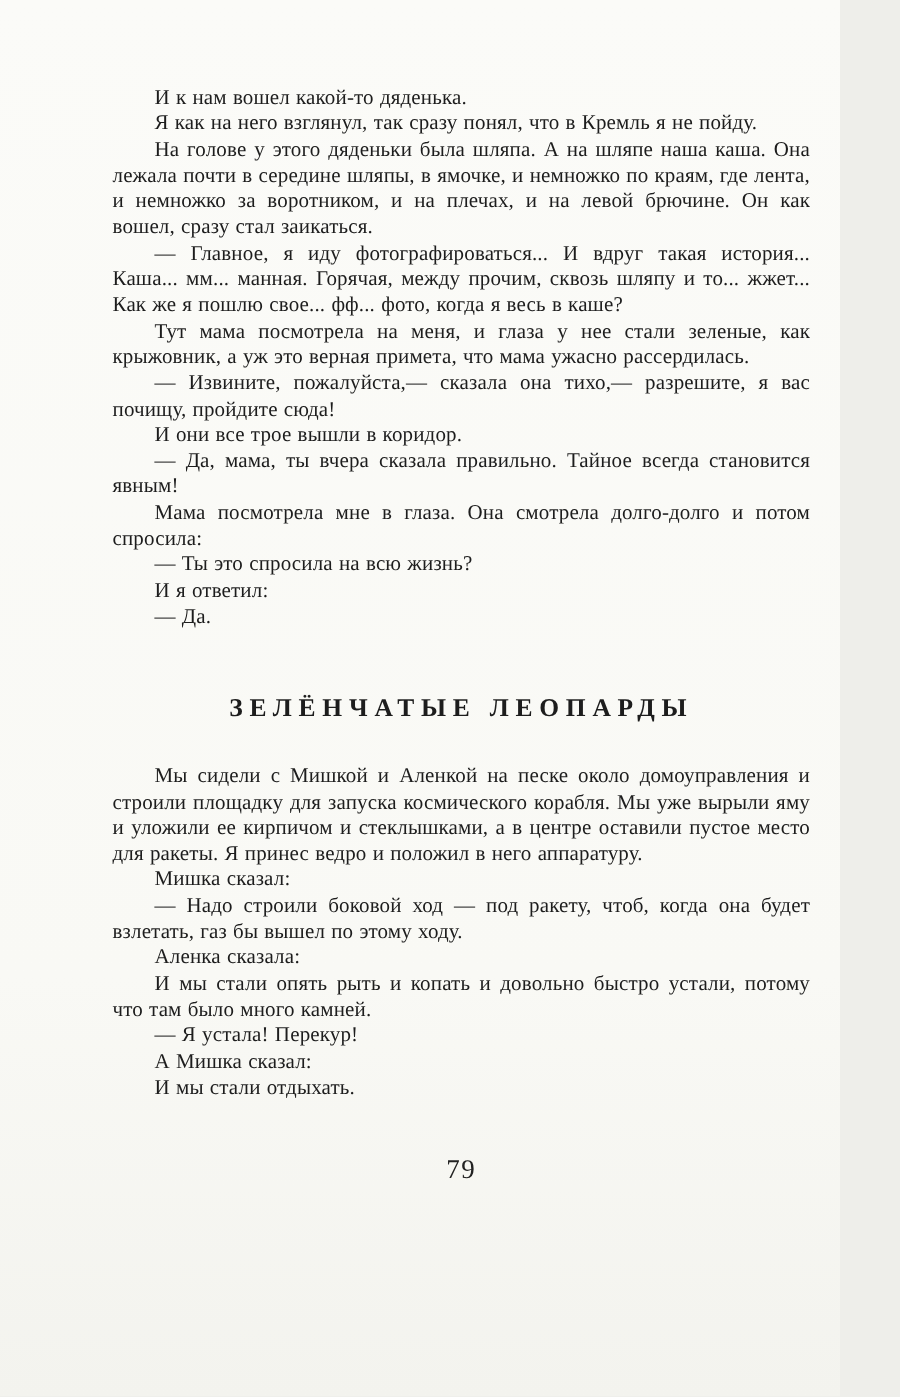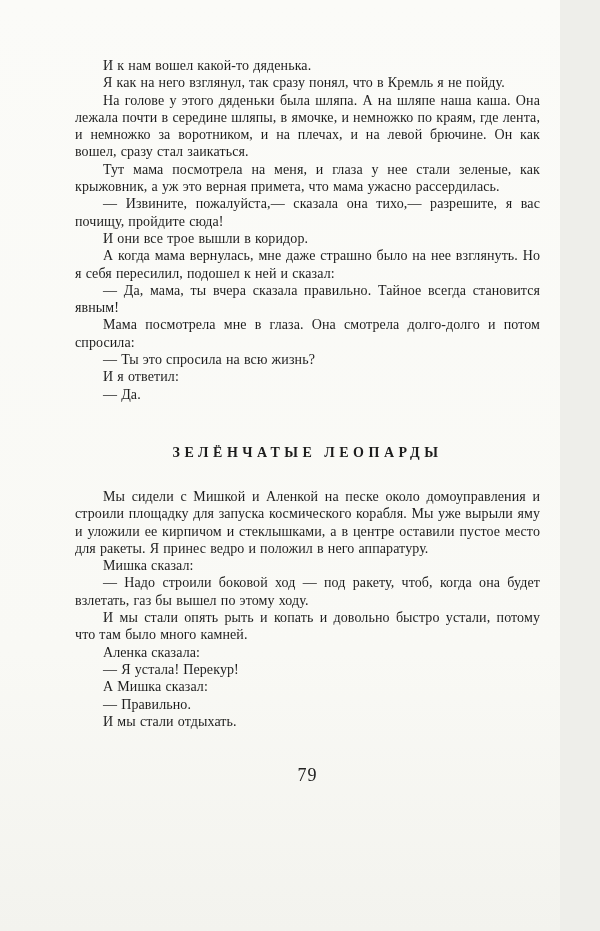--- a/index.html
+++ b/index.html
@@ -30,21 +30,21 @@
     font-size: 14px;
     line-height: 17.3px;
     text-align: justify;
     text-indent: 28px;
     letter-spacing: 0.1px;
     word-spacing: 0.5px;
     hyphens: auto;
     -webkit-hyphens: auto;
   }
   .story-heading {
-    font-size: 14px;
+    font-size: 17px;
     font-weight: bold;
     text-align: center;
     letter-spacing: 4.5px;
     margin: 42px 0 27px 0;
     text-indent: 0;
     white-space: nowrap;
   }
   .page-number {
     width: 465px;
     text-align: center;
@@ -56,38 +56,37 @@
 </style>
 </head>
 <body>
 
 <div class="book-page">
   <div class="text-block">
 
     <p class="para">И к нам вошел какой-то дяденька.</p>
     <p class="para">Я как на него взглянул, так сразу понял, что в Кремль я не пойду.</p>
     <p class="para">На голове у этого дяденьки была шляпа. А на шляпе наша каша. Она лежала почти в середине шляпы, в ямочке, и немножко по краям, где лента, и немножко за воротником, и на плечах, и на левой брючине. Он как вошел, сразу стал заикаться.</p>
+    <p class="para">— Главное, я иду фотографироваться... И вдруг такая история... Каша... мм... манная. Горячая, между прочим, сквозь шляпу и то... жжет... Как же я пошлю свое... фф... фото, когда я весь в каше?</p>
     <p class="para">Тут мама посмотрела на меня, и глаза у нее стали зеленые, как крыжовник, а уж это верная примета, что мама ужасно рассердилась.</p>
     <p class="para">— Извините, пожалуйста,— сказала она тихо,— разрешите, я вас почищу, пройдите сюда!</p>
     <p class="para">И они все трое вышли в коридор.</p>
-    <p class="para">А когда мама вернулась, мне даже страшно было на нее взглянуть. Но я себя пересилил, подошел к ней и сказал:</p>
     <p class="para">— Да, мама, ты вчера сказала правильно. Тайное всегда становится явным!</p>
     <p class="para">Мама посмотрела мне в глаза. Она смотрела долго-долго и потом спросила:</p>
     <p class="para">— Ты это спросила на всю жизнь?</p>
     <p class="para">И я ответил:</p>
     <p class="para">— Да.</p>
 
     <h2 class="story-heading">ЗЕЛЁНЧАТЫЕ ЛЕОПАРДЫ</h2>
 
     <p class="para">Мы сидели с Мишкой и Аленкой на песке около домоуправления и строили площадку для запуска космического корабля. Мы уже вырыли яму и уложили ее кирпичом и стеклышками, а в центре оставили пустое место для ракеты. Я принес ведро и положил в него аппаратуру.</p>
     <p class="para">Мишка сказал:</p>
     <p class="para">— Надо строили боковой ход — под ракету, чтоб, когда она будет взлетать, газ бы вышел по этому ходу.</p>
+    <p class="para">Аленка сказала:</p>
     <p class="para">И мы стали опять рыть и копать и довольно быстро устали, потому что там было много камней.</p>
-    <p class="para">Аленка сказала:</p>
     <p class="para">— Я устала! Перекур!</p>
     <p class="para">А Мишка сказал:</p>
-    <p class="para">— Правильно.</p>
     <p class="para">И мы стали отдыхать.</p>
 
   </div>
 
   <div class="page-number">79</div>
 </div>
 
 </body></html>

